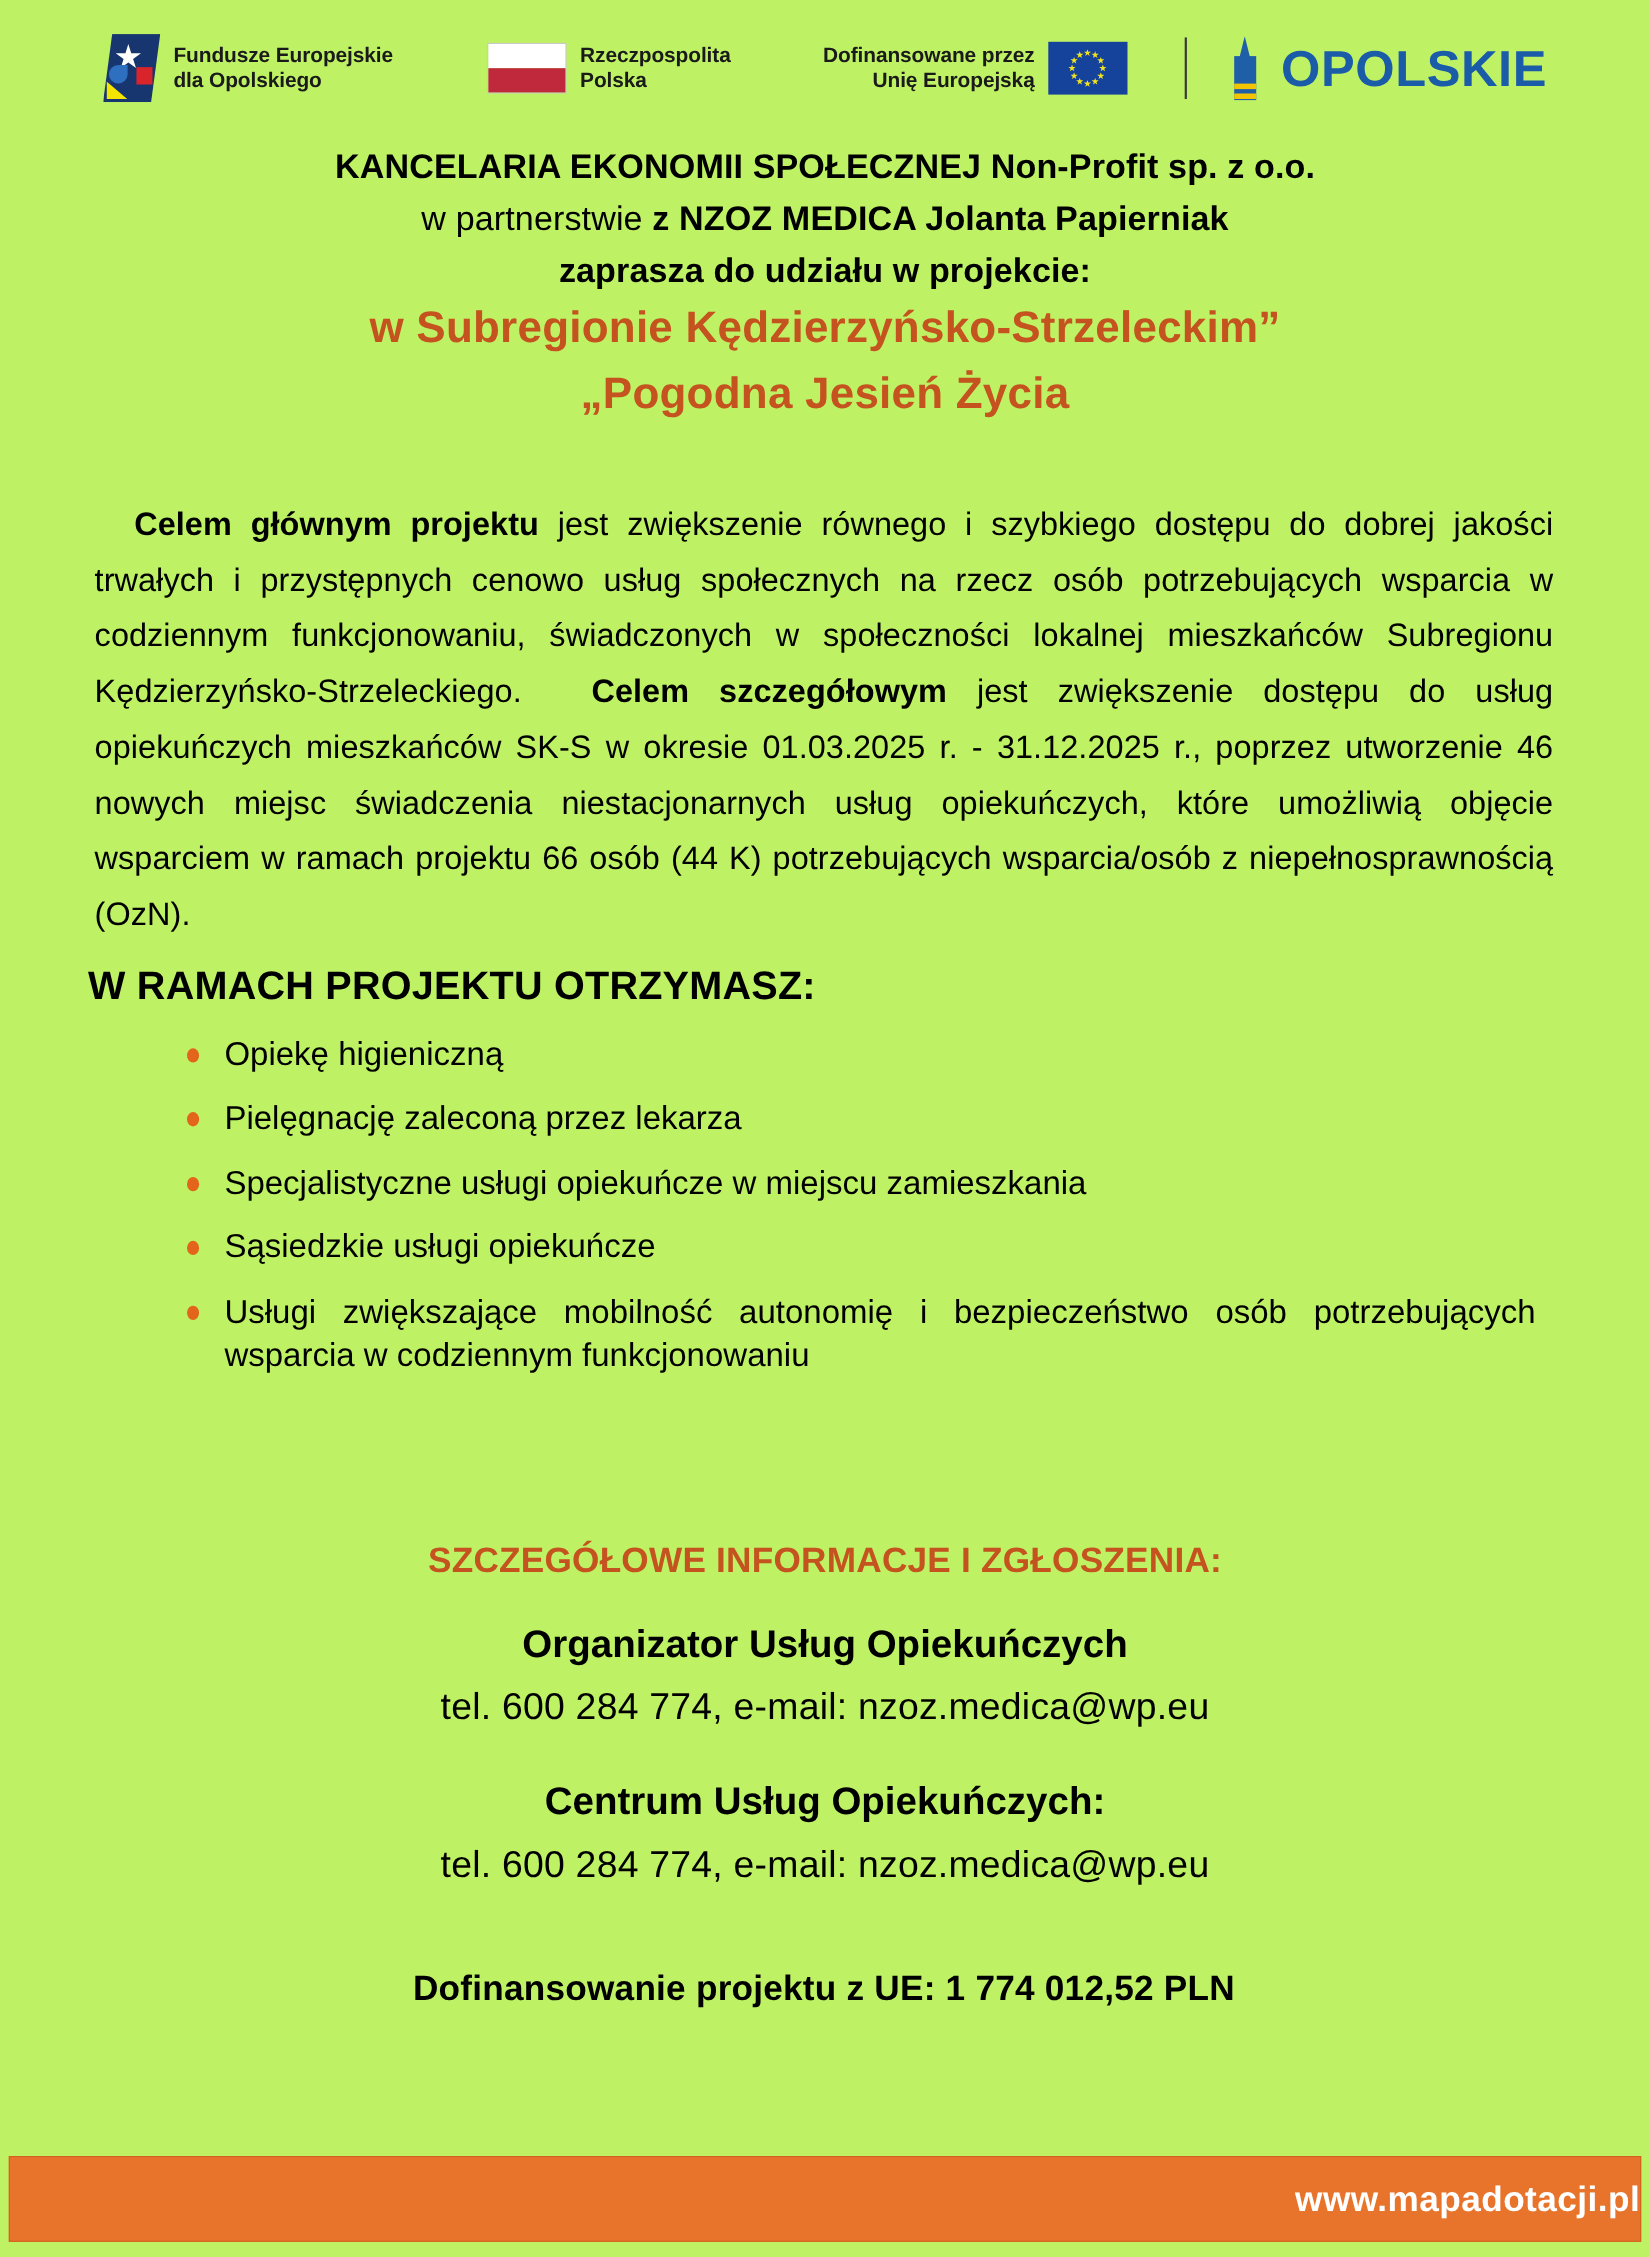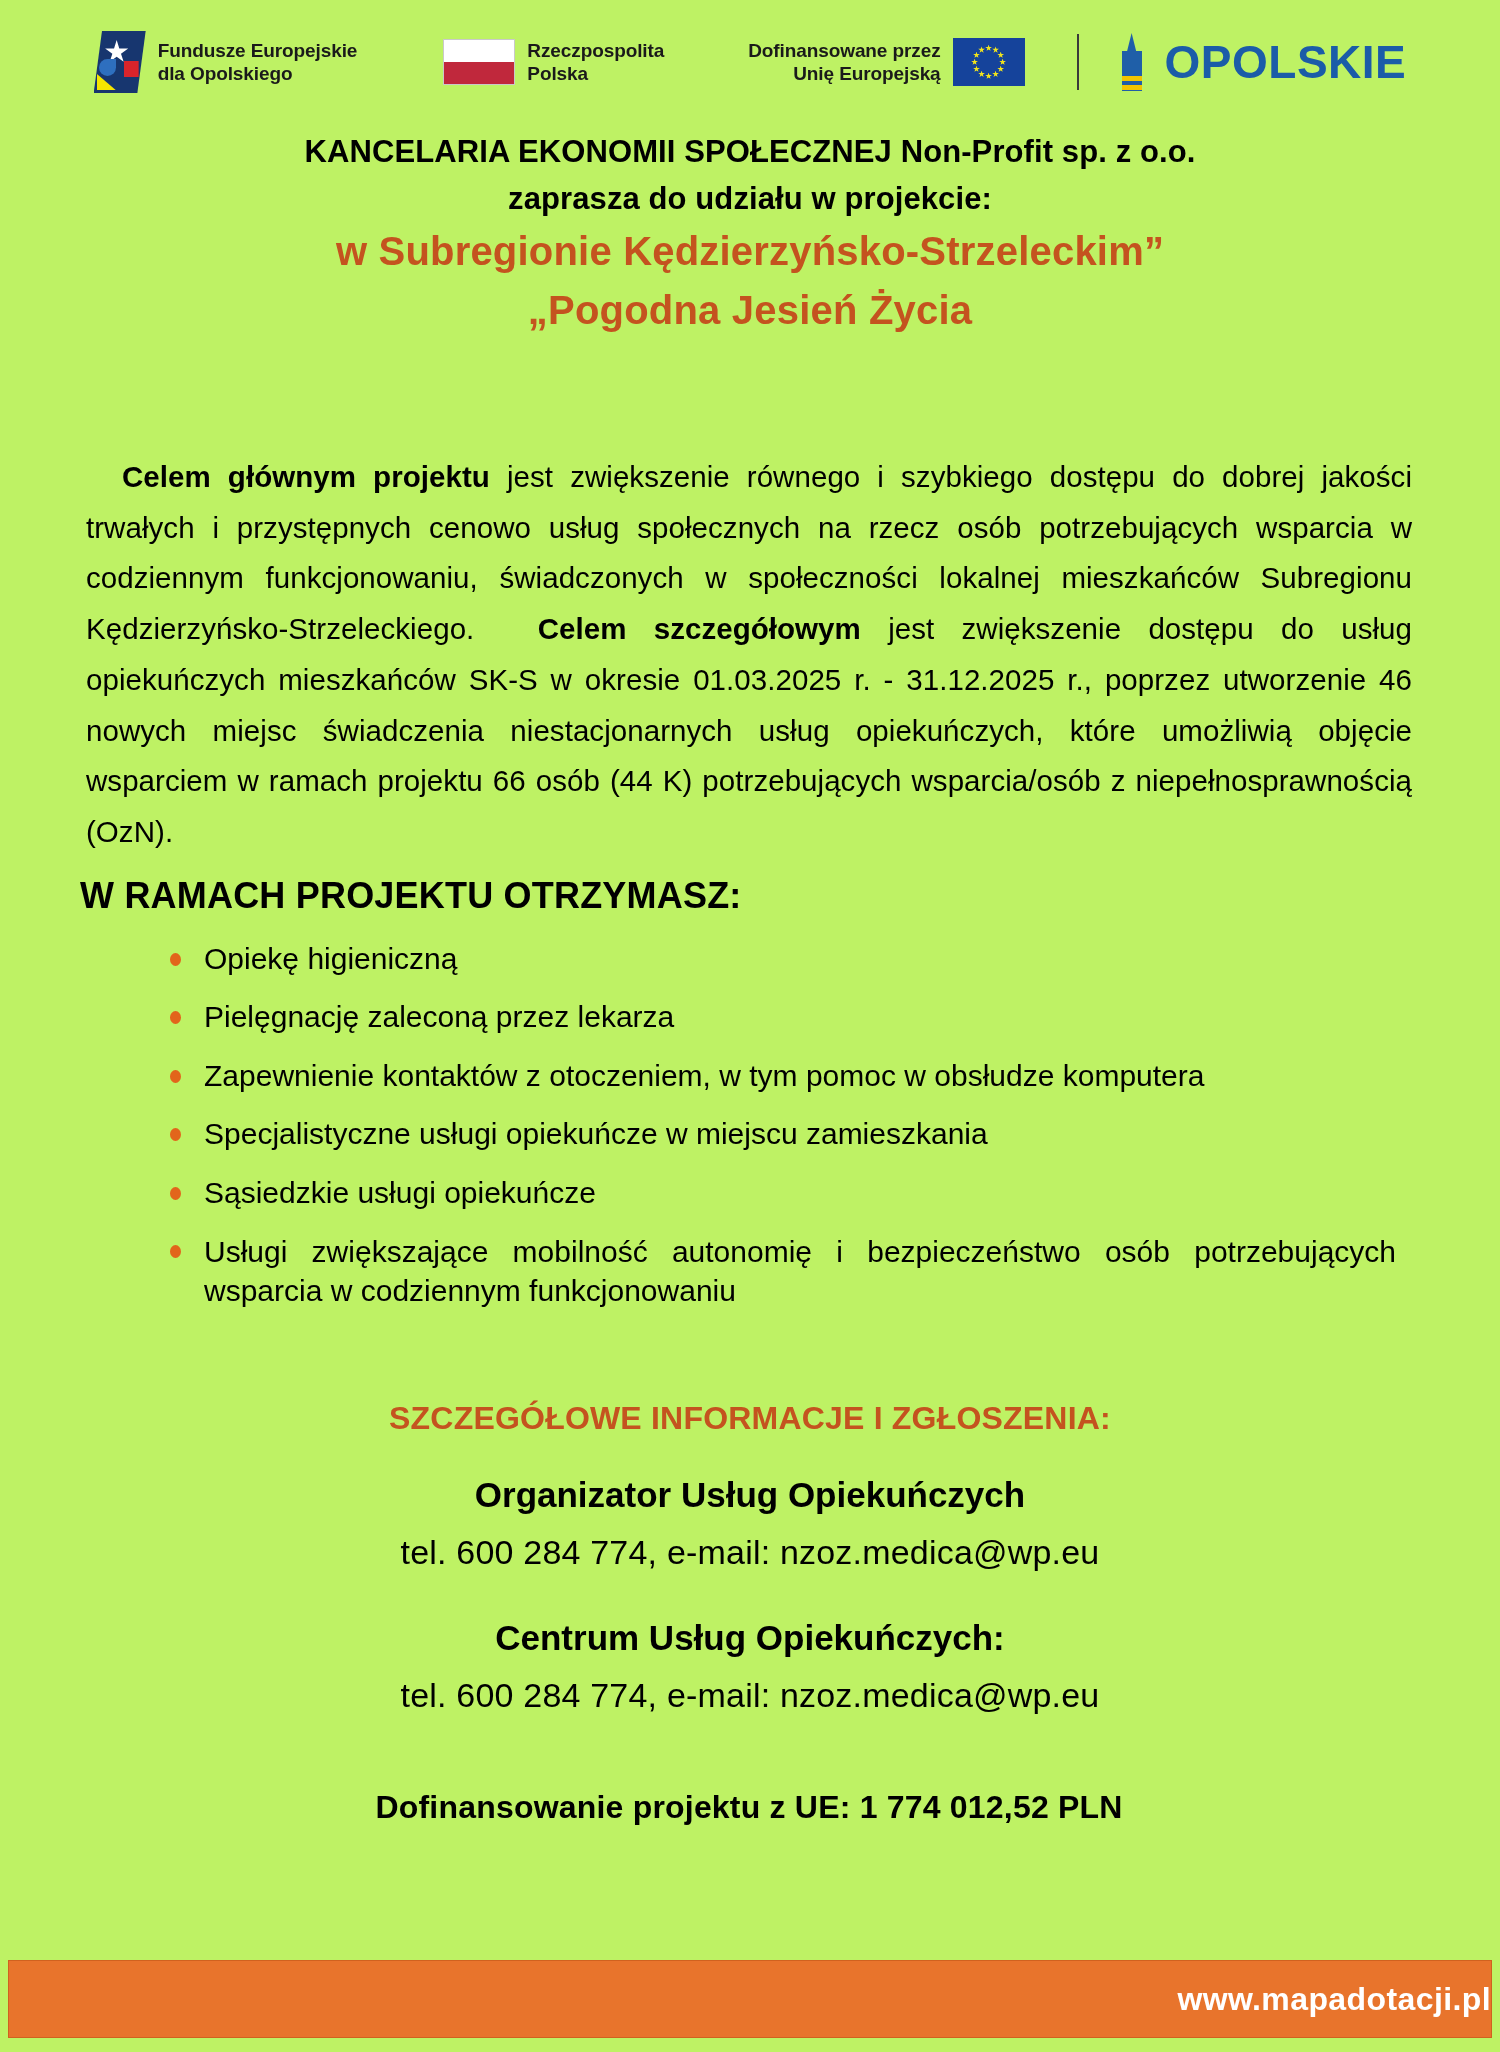--- a/index.html
+++ b/index.html
@@ -380,33 +380,33 @@
         <div class="tw-stripe-y"></div>
         <div class="tw-stripe-b"></div>
       </div>
       <div class="op-word">OPOLSKIE</div>
     </div>
 
   </div>
 
   <div class="title-block">
     <div class="t-line">KANCELARIA EKONOMII SPOŁECZNEJ Non-Profit sp. z o.o.</div>
+    <div class="t-line"><span class="reg">w partnerstwie </span><span>z NZOZ MEDICA Jolanta Papierniak</span></div>
     <div class="t-line">zaprasza do udziału w projekcie:</div>
     <div class="t-orange">w Subregionie Kędzierzyńsko-Strzeleckim”</div>
     <div class="t-orange">„Pogodna Jesień Życia</div>
   </div>
 
   <div class="body-par"><b>Celem głównym projektu</b><span> jest zwiększenie równego i szybkiego dostępu do dobrej jakości trwałych i przystępnych cenowo usług społecznych na rzecz osób potrzebujących wsparcia w codziennym funkcjonowaniu, świadczonych w społeczności lokalnej mieszkańców Subregionu Kędzierzyńsko-Strzeleckiego. </span><b>Celem szczegółowym</b><span> jest zwiększenie dostępu do usług opiekuńczych mieszkańców SK-S w okresie 01.03.2025 r. - 31.12.2025 r., poprzez utworzenie 46 nowych miejsc świadczenia niestacjonarnych usług opiekuńczych, które umożliwią objęcie wsparciem w ramach projektu 66 osób (44 K) potrzebujących wsparcia/osób z niepełnosprawnością (OzN).</span></div>
 
   <div class="sec-head">W RAMACH PROJEKTU OTRZYMASZ:</div>
 
   <ul class="bullets">
     <li><span class="dot"></span><span>Opiekę higieniczną</span></li>
     <li><span class="dot"></span><span>Pielęgnację zaleconą przez lekarza</span></li>
-    <li><span class="dot"></span><span>Zapewnienie kontaktów z otoczeniem, w tym pomoc w obsłudze komputera</span></li>
     <li><span class="dot"></span><span>Specjalistyczne usługi opiekuńcze w miejscu zamieszkania</span></li>
     <li><span class="dot"></span><span>Sąsiedzkie usługi opiekuńcze</span></li>
     <li class="justified"><span class="dot"></span><span>Usługi zwiększające mobilność autonomię i bezpieczeństwo osób potrzebujących wsparcia w codziennym funkcjonowaniu</span></li>
   </ul>
 
   <div class="contact">
     <div class="c-head">SZCZEGÓŁOWE INFORMACJE I ZGŁOSZENIA:</div>
     <div class="c-role">Organizator Usług Opiekuńczych</div>
     <div class="c-line">tel. 600 284 774,  e-mail: nzoz.medica@wp.eu</div>
     <div class="c-role">Centrum Usług Opiekuńczych:</div>

